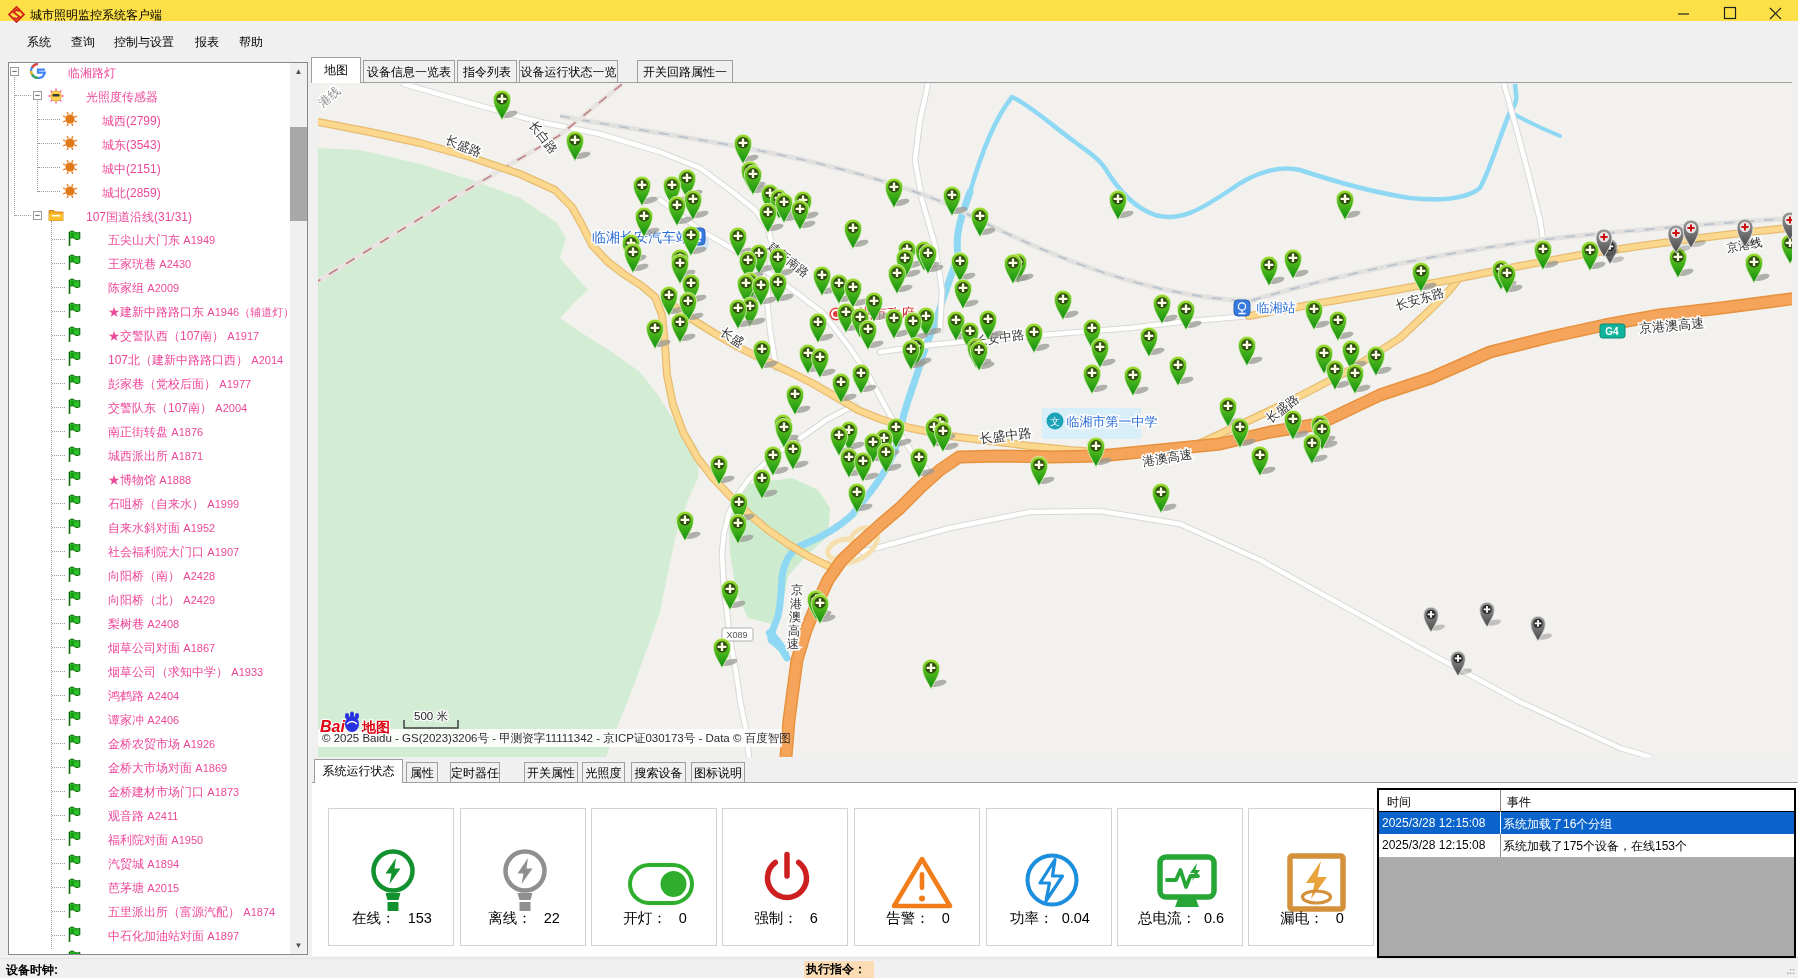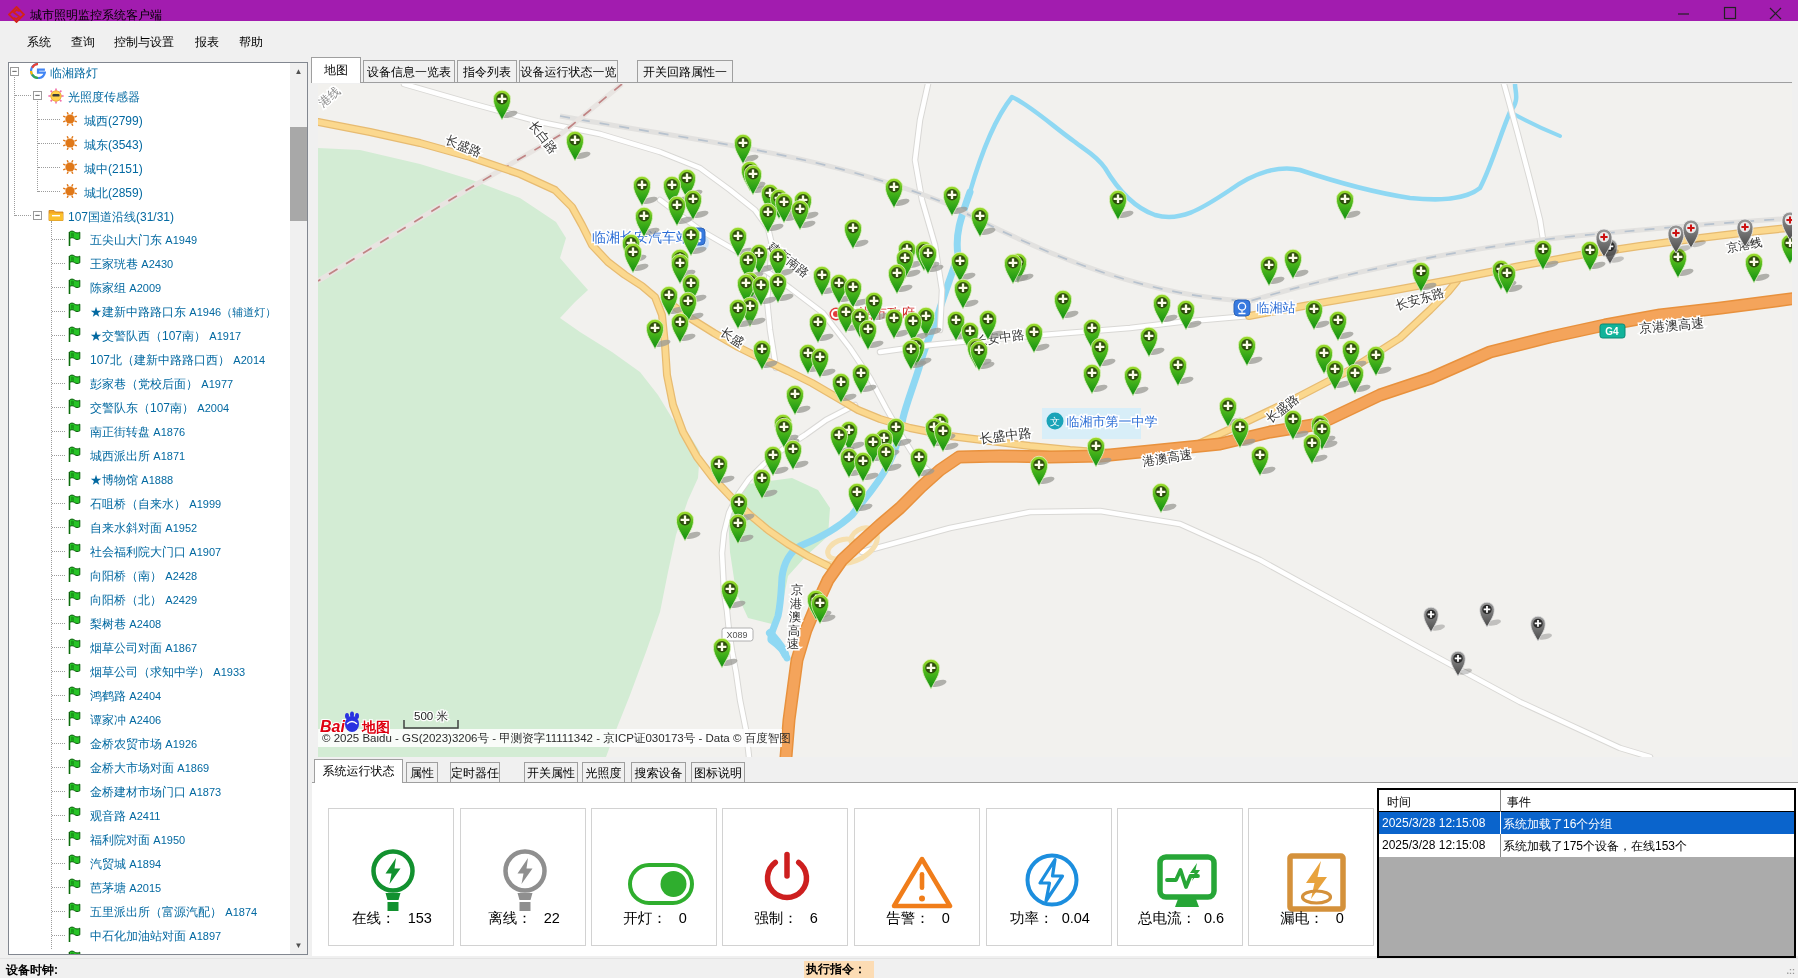--- a/index.html
+++ b/index.html
@@ -1,23 +1,23 @@
 <!DOCTYPE html>
 <html><head><meta charset="utf-8">
 <style>
 *{margin:0;padding:0;box-sizing:border-box;}
 html,body{width:1798px;height:978px;overflow:hidden;background:#f0f0f0;
  font-family:"Liberation Sans",sans-serif;}
 .abs{position:absolute;}
-#titlebar{position:absolute;left:0;top:0;width:1798px;height:21px;background:#a21caf;}
+#titlebar{position:absolute;left:0;top:0;width:1798px;height:21px;background:#fde047;}
 #titletext{position:absolute;left:30px;top:7px;font-size:12px;color:#000;}
 #menubar{position:absolute;left:0;top:29px;width:1798px;height:26px;background:#f0f0f0;}
 .menuitem{position:absolute;top:5px;font-size:12px;color:#000;margin-left:12px;}
 #tree{position:absolute;left:8px;top:62px;width:300px;height:893px;background:#fff;border:1px solid #828790;overflow:hidden;}
-.trow{position:absolute;font-size:12px;color:#0369a1;white-space:nowrap;}
+.trow{position:absolute;font-size:12px;color:#ec4899;white-space:nowrap;margin-left:18px;}
 .tnum{font-size:11px;}
 .vline{position:absolute;border-left:1px dotted #9c9c9c;width:0;}
 .hline{position:absolute;border-top:1px dotted #9c9c9c;height:0;}
 .ebox{position:absolute;width:9px;height:9px;border:1px solid #9a9a9a;background:#fff;font-size:9px;line-height:7px;text-align:center;color:#000;}
 #vsb{position:absolute;left:281px;top:0;width:17px;height:891px;background:#f0f0f0;}
 #vsb .arr{position:absolute;left:0;width:17px;height:17px;background:#f0f0f0;color:#505050;font-size:8px;text-align:center;line-height:17px;}
 #vsb .thumb{position:absolute;left:0;top:64px;width:17px;height:94px;background:#a8a8a8;}
 .tabrow{position:absolute;font-size:12px;}
 .tab{position:absolute;border:1px solid #9f9f9f;background:#f0f0f0;text-align:center;color:#000;}
 .tabsel{background:#fff;border-bottom:none;z-index:3;}

